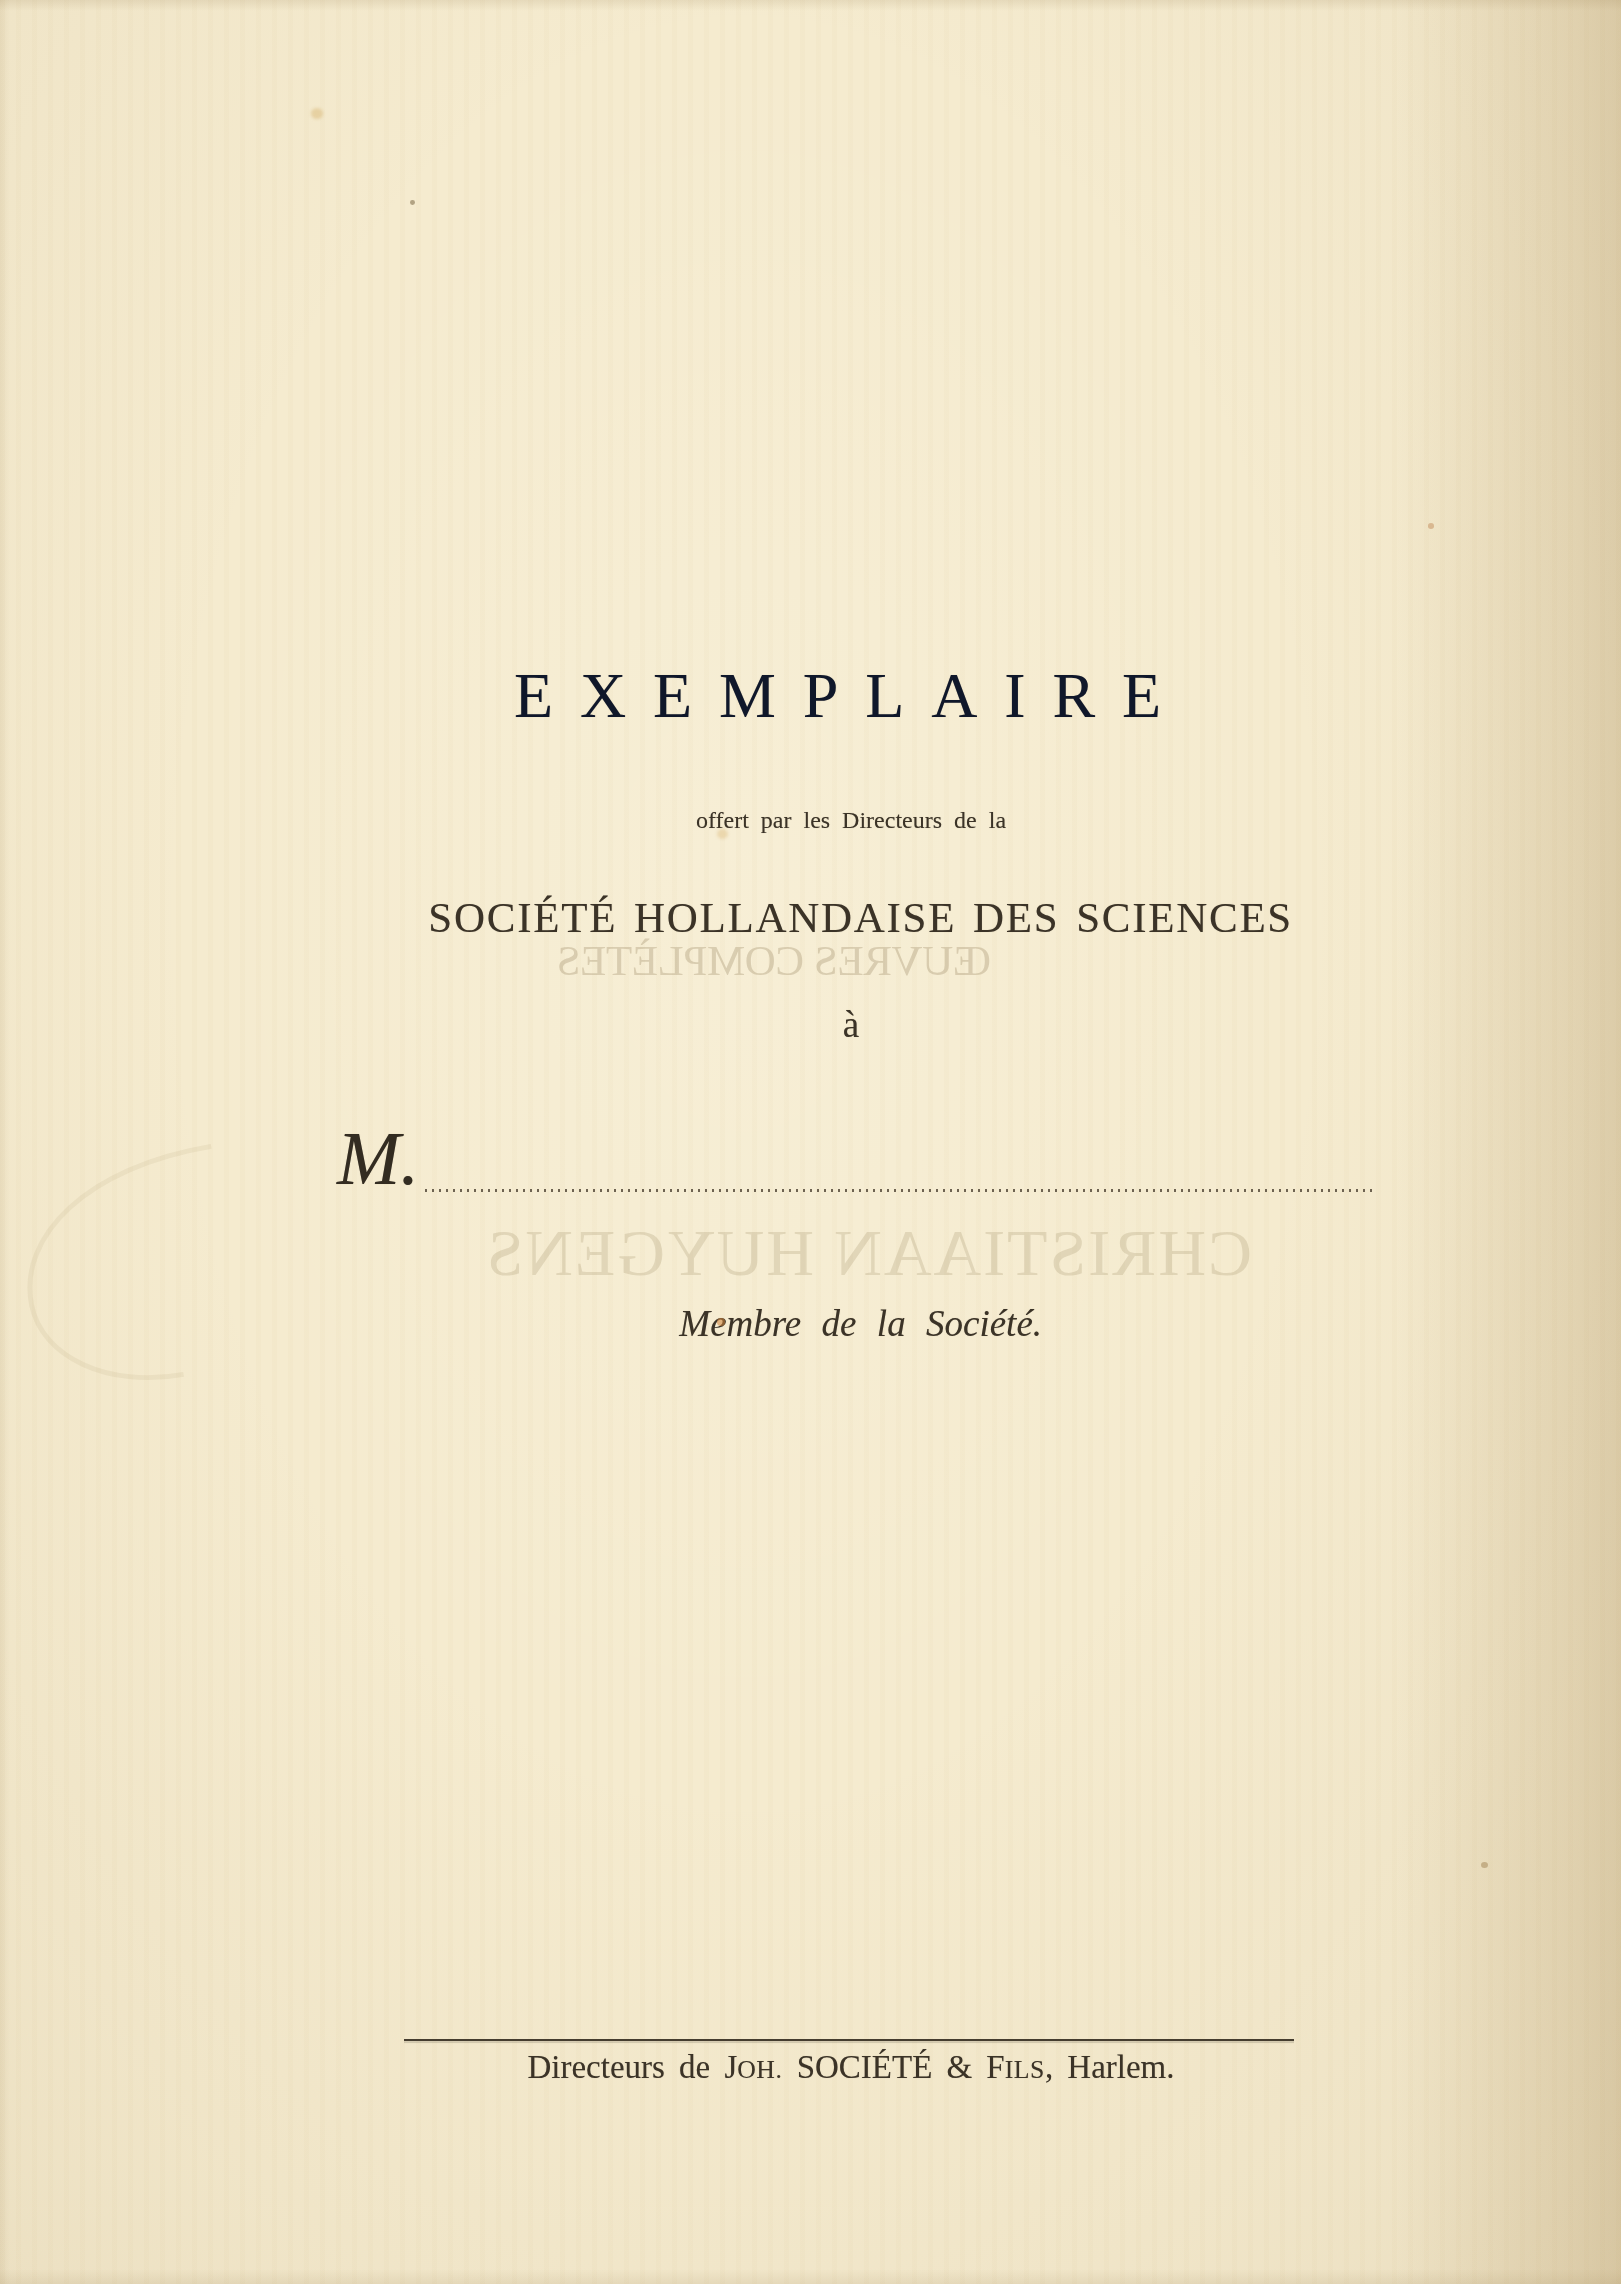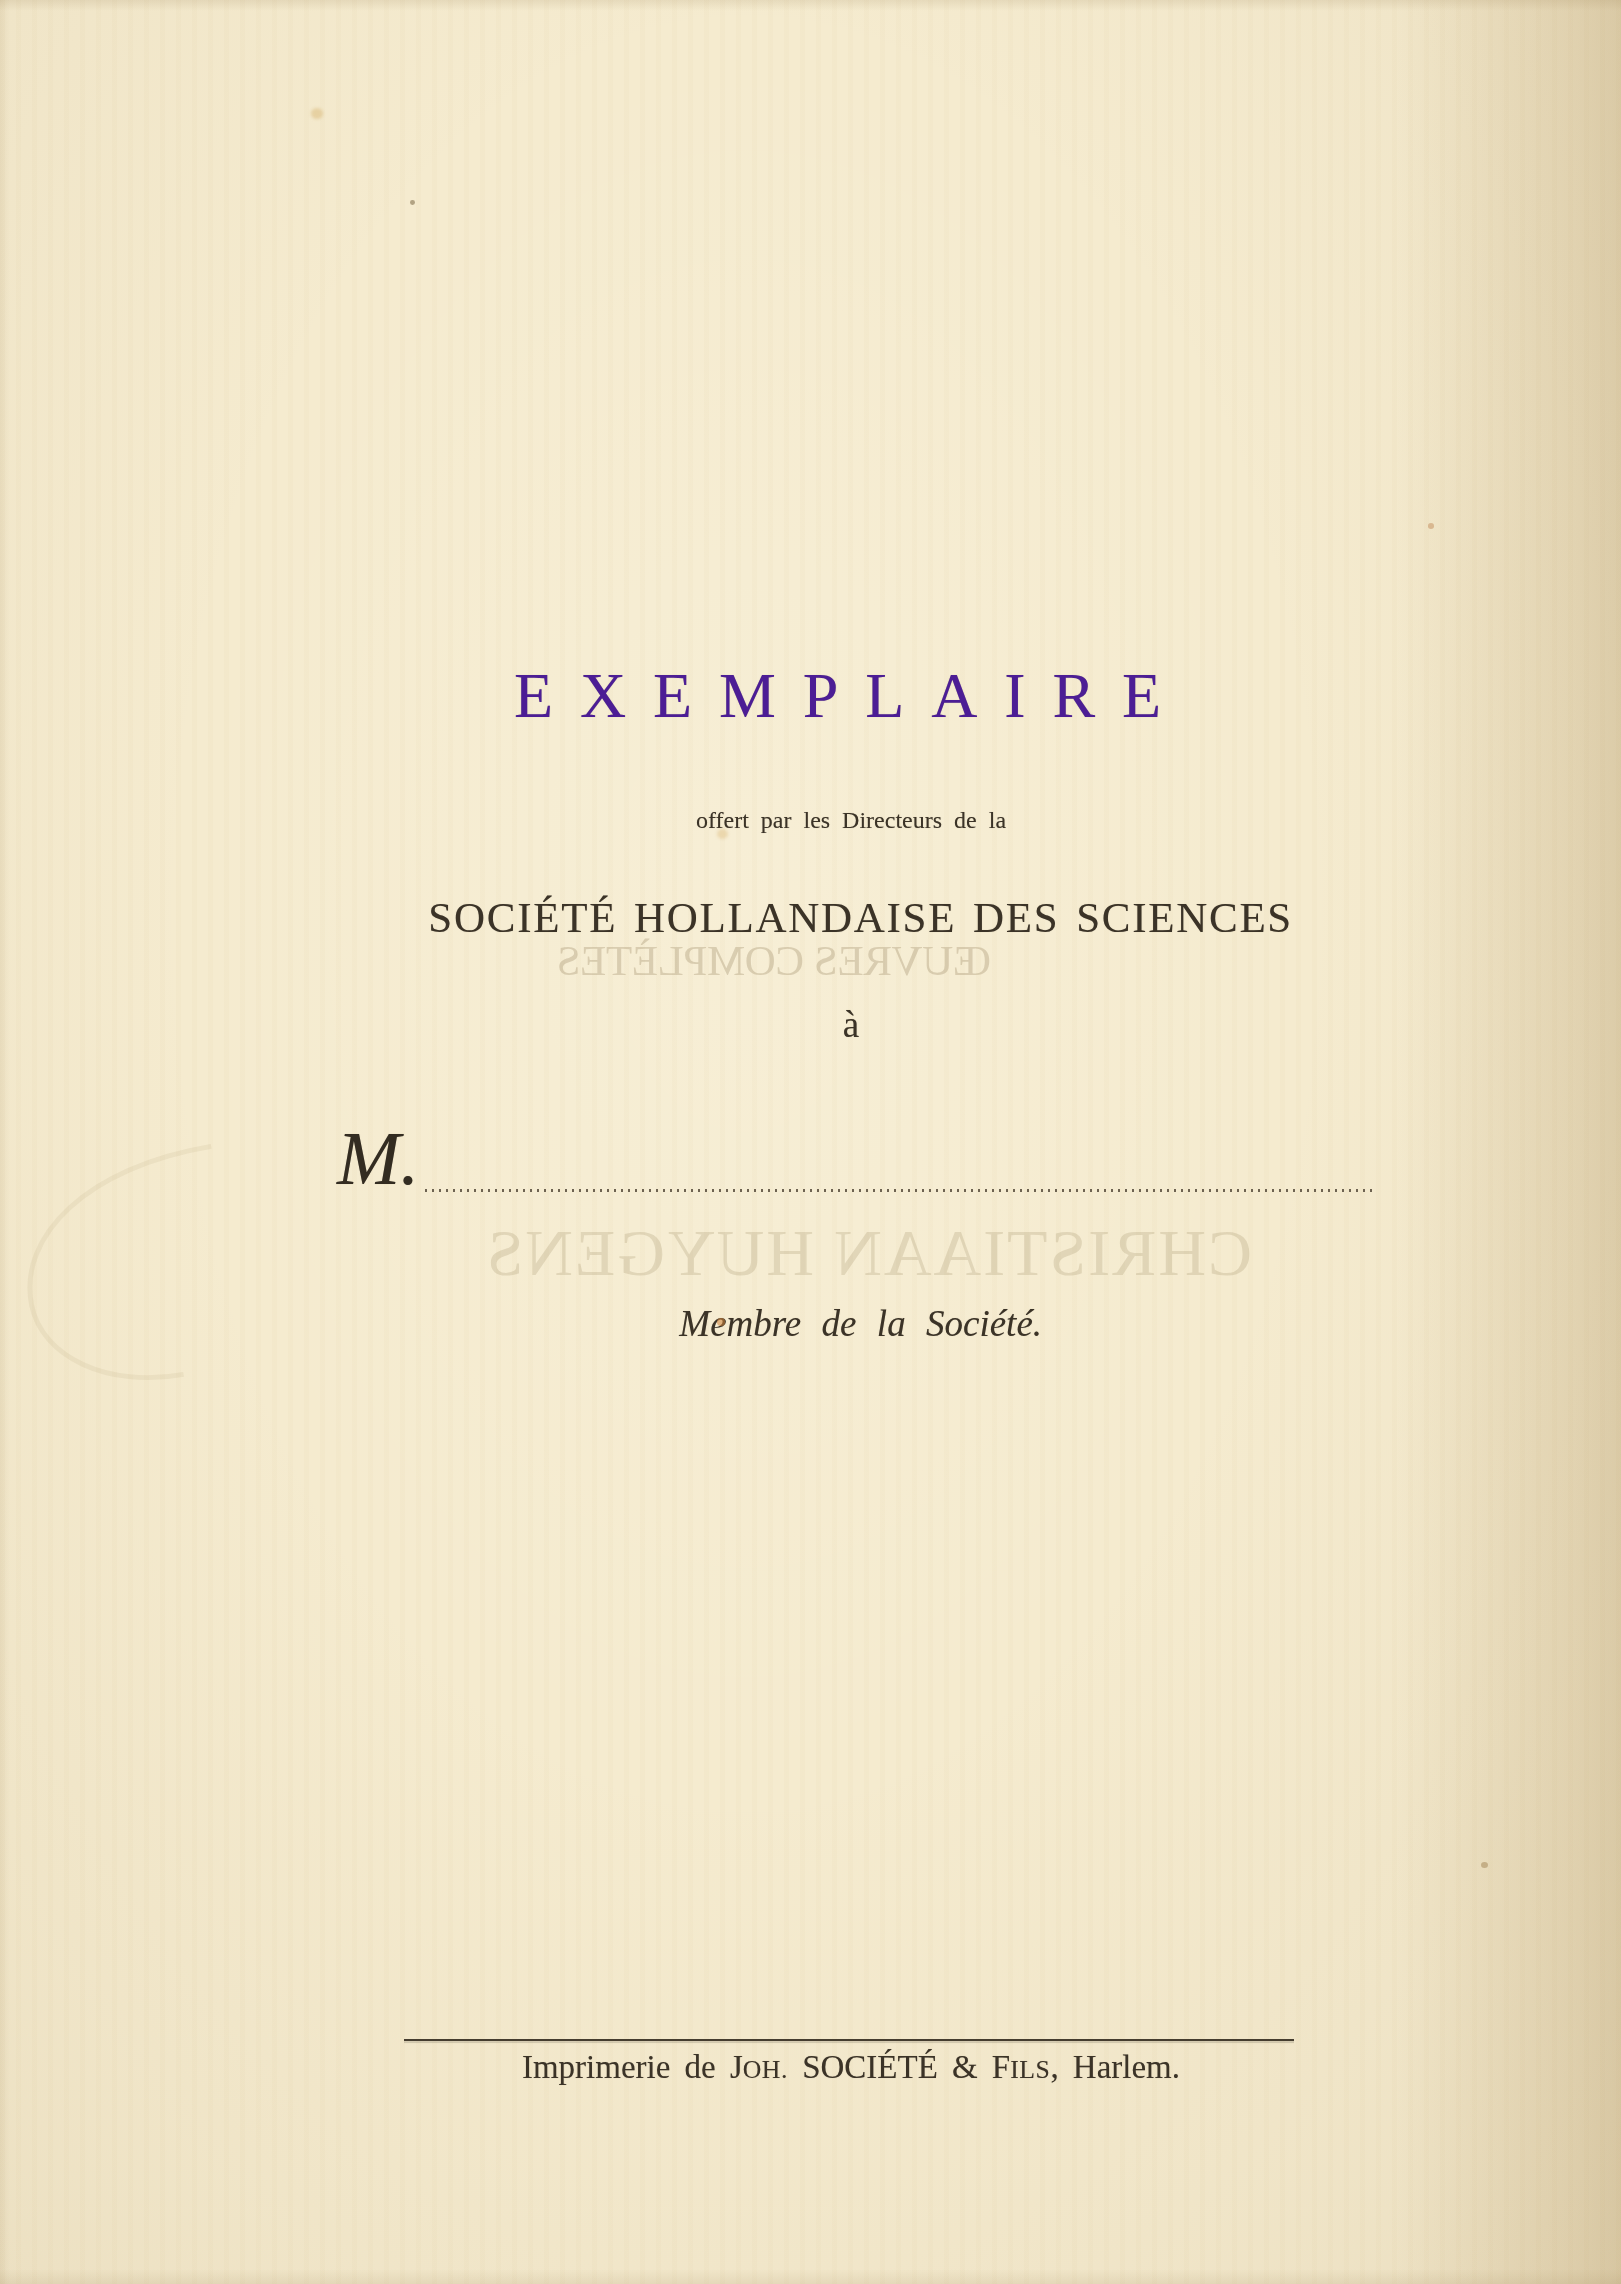--- a/index.html
+++ b/index.html
@@ -21,21 +21,21 @@
   .edge-bottom{position:absolute;left:0;right:0;bottom:0;height:15px;background:linear-gradient(to top, rgba(125,98,50,0.10), rgba(125,98,50,0));pointer-events:none;}
   .edge-left{position:absolute;left:0;top:0;bottom:0;width:9.7px;background:linear-gradient(to right, rgba(125,98,50,0.08), rgba(125,98,50,0));pointer-events:none;}
   .gutter-right{
     position:absolute;top:0;bottom:0;left:1395px;right:0;pointer-events:none;
     background:linear-gradient(to right, rgba(172,143,90,0) 0%, rgba(172,143,90,0.10) 35%, rgba(166,136,82,0.20) 78%, rgba(158,128,74,0.26) 100%);
   }
   
   .content{position:absolute;left:80px;width:1542px;top:0;height:100%;}
   .line{position:absolute;left:0;width:100%;text-align:center;color:#3b3327;line-height:1;
         text-shadow:0 0 0.7px rgba(59,51,39,0.35);}
-  .heading{top:664px;font-size:64px;letter-spacing:0.42em;margin-right:-0.42em;color:#4c1d95;}
+  .heading{top:664px;font-size:64px;letter-spacing:0.42em;margin-right:-0.42em;color:#0f172a;}
   .offered{top:808px;font-size:24px;word-spacing:0.25em;}
   .society{top:896px;font-size:43px;letter-spacing:0.04em;word-spacing:0.10em;margin-left:9.7px;}
   .prep{top:1006px;font-size:37px;}
   .membership{top:1305px;font-size:37px;font-style:italic;word-spacing:0.30em;margin-left:9.7px;}
   
   .ghost{position:absolute;left:0;width:100%;text-align:center;line-height:1;
          transform:scaleX(-1);color:rgba(148,130,92,0.30);pointer-events:none;}
   .ghost1{top:939px;font-size:43px;letter-spacing:-0.01em;transform:scaleX(-1) translateX(77px);}
   .ghost2{top:1220px;font-size:66px;letter-spacing:0.03em;color:rgba(148,130,92,0.22);transform:scaleX(-1) translateX(-17.3px);}
   .flourish{position:absolute;left:4.1px;top:1105px;pointer-events:none;}
@@ -84,21 +84,21 @@
     <div class="m-row">
       <span class="m-initial">M.</span>
       <span class="leader"></span>
     </div>
 
     <div class="ghost ghost2">CHRISTIAAN HUYGENS</div>
 
     <div class="line membership">Membre de la Société.</div>
 
     <div class="line imprint">
-      <span>Imprimerie de </span><span>J</span><span class="sc">OH.</span><span> </span><span>SOCIÉTÉ</span><span> &amp; </span><span>F</span><span class="sc">ILS</span><span>, Harlem.</span>
+      <span>Directeurs de </span><span>J</span><span class="sc">OH.</span><span> </span><span>SOCIÉTÉ</span><span> &amp; </span><span>F</span><span class="sc">ILS</span><span>, Harlem.</span>
     </div>
 
   </div>
 
   <div class="rule"></div>
 
   <div class="fox fox1"></div>
   <div class="fox fox2"></div>
   <div class="fox fox3"></div>
   <div class="fox fox4"></div>

